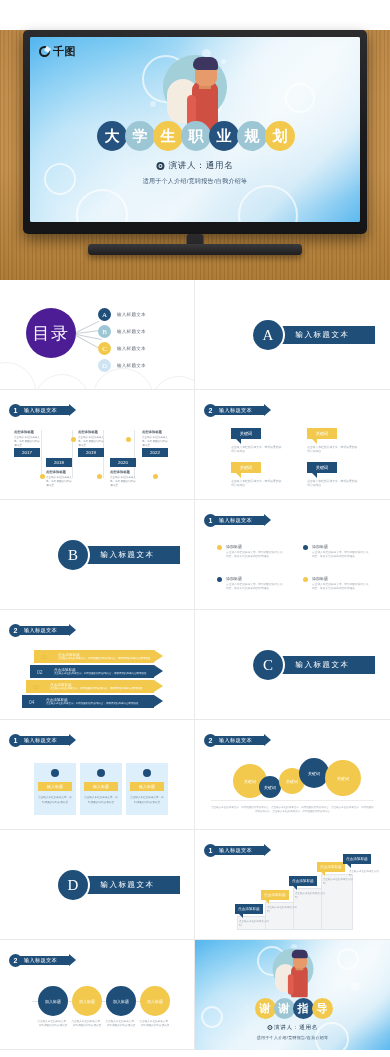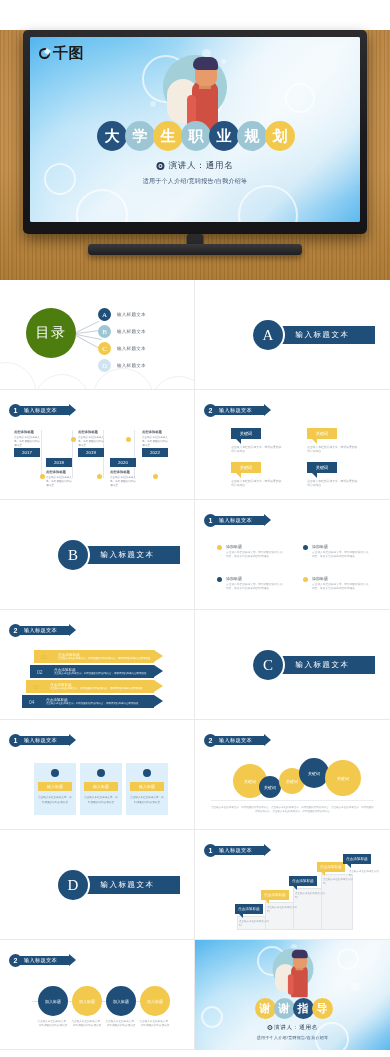--- a/index.html
+++ b/index.html
@@ -42,21 +42,21 @@
       radial-gradient(circle at 16% 72%, rgba(255,255,255,.45) 0 14%, rgba(255,255,255,0) 45%),
       linear-gradient(135deg,#55b6ef 0%,#77c8f2 18%,#d9eef9 48%,#eaf5fb 62%,#cfe9f7 80%,#5cb9ef 100%);
   }
   .bub { position:absolute; border-radius:50%; }
   .bub.o { border:2px solid rgba(255,255,255,.65); }
   .bub.f { background:rgba(255,255,255,.40); }
 
   .logo {
     position:absolute; left:9px; top:7px;
     display:flex; align-items:center; gap:3px;
-    color:#1b1b1b; font-size:15px; font-weight:bold; letter-spacing:.5px;
+    color:#1b1b1b; font-size:11px; font-weight:bold; letter-spacing:.5px;
   }
   .logo-mark {
     width:11px; height:11px; border-radius:50%;
     border:2.5px solid #1b1b1b; position:relative;
   }
   .logo-mark:after { content:""; position:absolute; right:-2px; top:-1px; width:5px; height:5px; background:#eaf5fb; transform:rotate(35deg); }
 
   
   .person { position:absolute; left:50%; top:14px; transform:translateX(-50%); width:92px; height:82px; }
   .p-circle { position:absolute; left:14px; top:4px; width:64px; height:64px; border-radius:50%; background:#a3cfd9; }
@@ -120,23 +120,23 @@
   }
   .hdr-bar:after {
     content:""; position:absolute; right:-7px; top:-2px;
     border-top:6.5px solid transparent; border-bottom:6.5px solid transparent;
     border-left:7px solid #1f4e79;
   }
 
   
   .toc-main {
     position:absolute; left:26px; top:28px; width:50px; height:50px;
-    border-radius:50%; background:#4d7c0f; color:#fff;
+    border-radius:50%; background:#4c1d95; color:#fff;
     display:flex; align-items:center; justify-content:center;
-    font-size:14px; letter-spacing:1.5px;
+    font-size:17px; letter-spacing:1.5px;
   }
   .toc-item { position:absolute; left:98px; display:flex; align-items:center; gap:6px; }
   .toc-badge {
     width:13px; height:13px; border-radius:50%; color:#fff;
     font-size:7px; display:flex; align-items:center; justify-content:center;
     font-family:"Liberation Serif",serif;
   }
   .toc-label { font-size:4.6px; color:#5a6472; letter-spacing:.2px; }
   .toc-line { position:absolute; height:1px; background:#c9cfd6; transform-origin:left center; }
   .toc-deco { position:absolute; border:1px solid #f0f0f0; border-radius:50%; }

